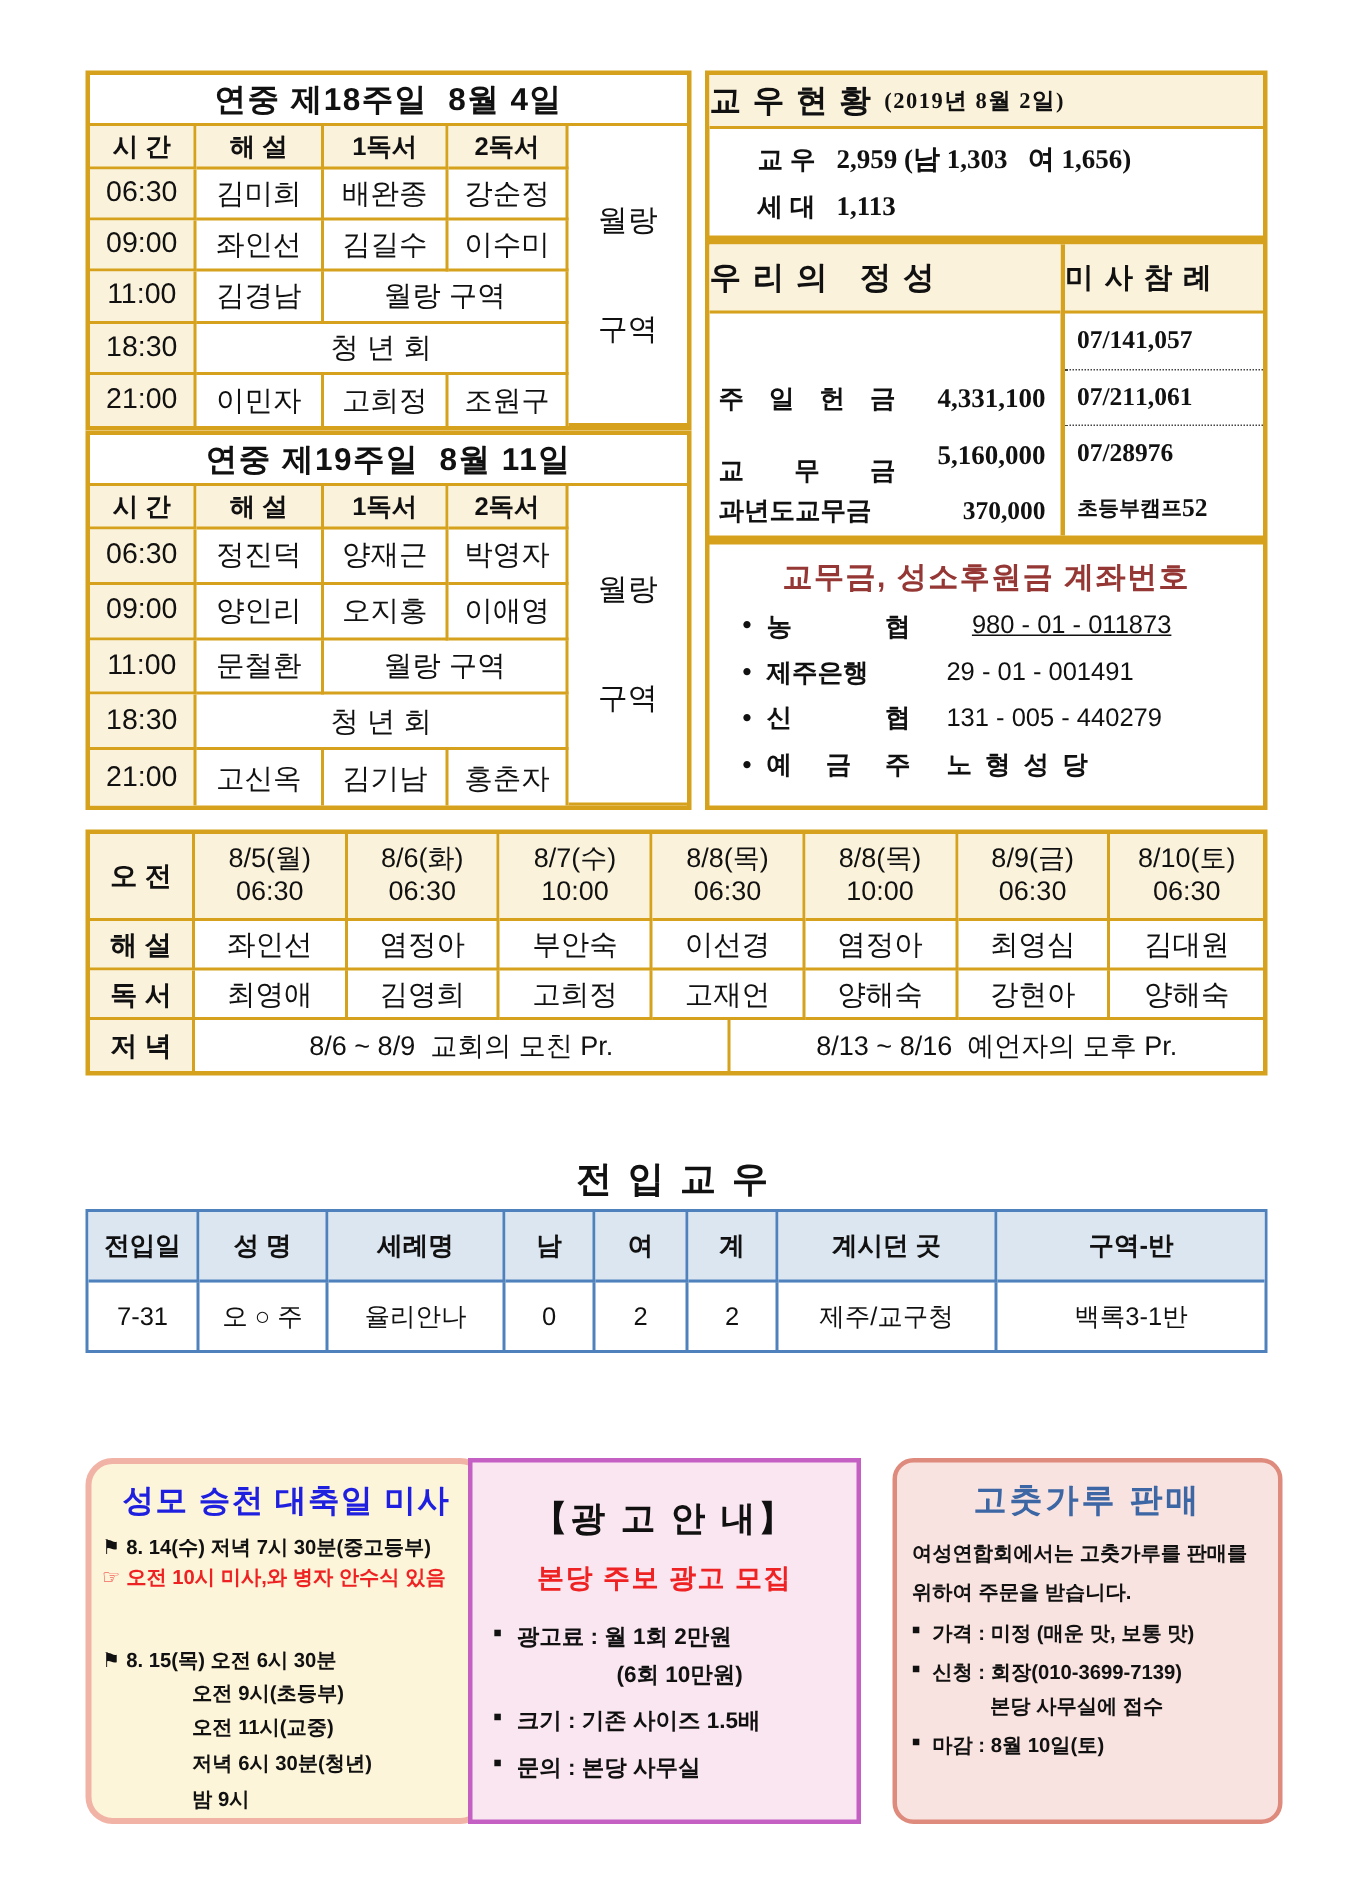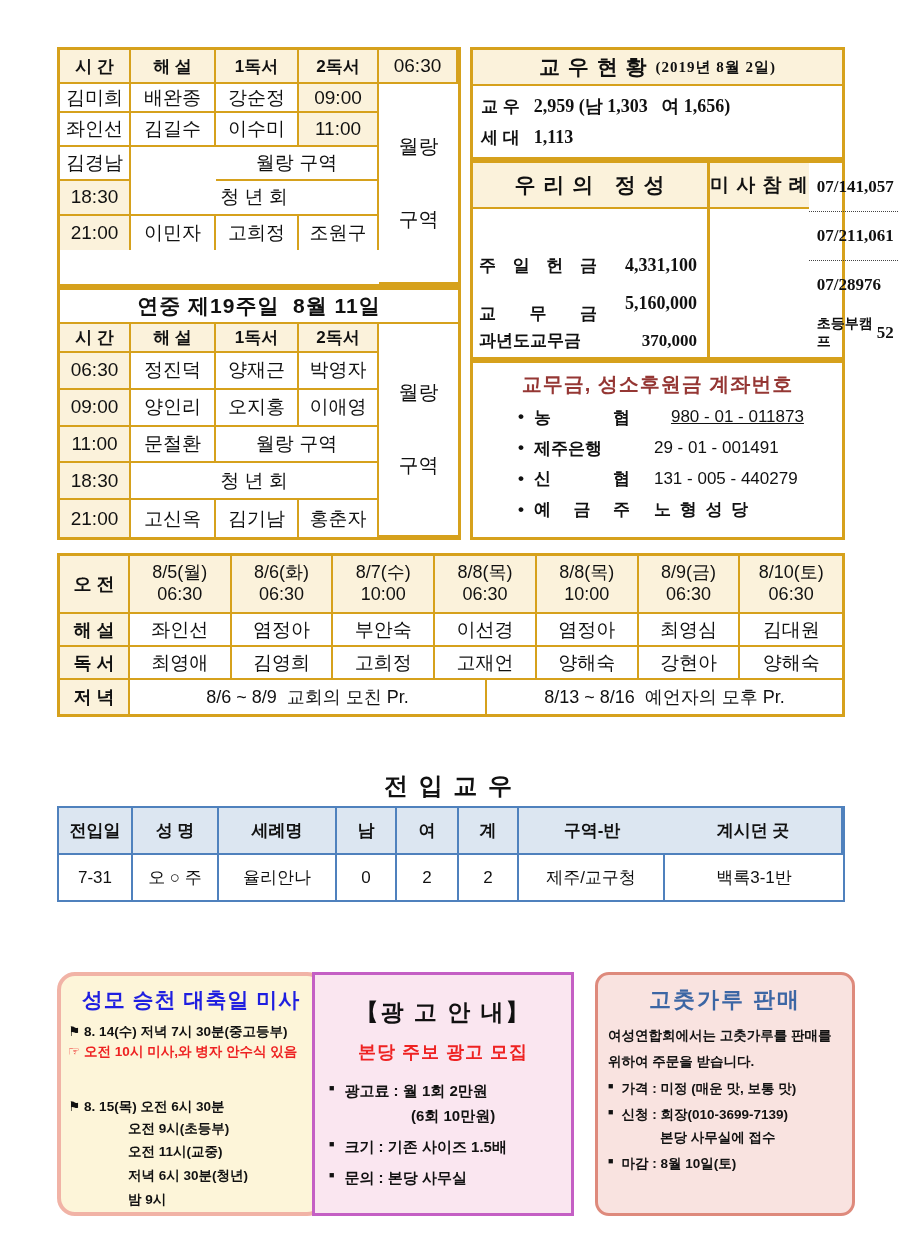--- a/index.html
+++ b/index.html
@@ -18,23 +18,23 @@
   .cell{box-sizing:border-box;border-right:2px solid var(--gold);border-bottom:2px solid var(--gold);
         display:flex;align-items:center;justify-content:center;font-size:19px;overflow:hidden;}
   .noR{border-right:none;} .noB{border-bottom:none;}
   .cream{background:var(--cream);}
   .stitle{grid-column:1/6;font-weight:bold;font-size:21px;letter-spacing:1px;}
   .shead{font-weight:bold;font-size:17px;}
   .region{grid-column:5;grid-row:2/8;flex-direction:column;justify-content:center;gap:46px;font-size:20px;}
   .timec{font-size:19px;}
   
   .ptitle{box-sizing:border-box;background:var(--cream);border-bottom:2px solid var(--gold);
-          display:flex;align-items:center;justify-content:center;font-weight:bold;font-size:21px;letter-spacing:1px;}
+          display:flex;align-items:center;font-weight:bold;font-size:21px;letter-spacing:1px;}
   .num{font-family:"Liberation Serif","DejaVu Serif",serif;font-weight:bold;}
-  .statusline{display:flex;align-items:center;gap:14px;padding-left:8px;font-size:17px;font-weight:bold;}
+  .statusline{display:flex;align-items:center;gap:14px;padding-left:32px;font-size:17px;font-weight:bold;}
   .jlabel{display:inline-block;text-align-last:justify;text-align:justify;}
   .giveRow{display:flex;align-items:center;justify-content:space-between;padding:0 10px 0 6px;font-size:17px;}
   .attRow{display:flex;align-items:center;justify-content:flex-start;padding:0 8px;font-size:17px;}
   .dottedB{border-bottom:1px dotted #444;}
   .acctRow{display:flex;align-items:center;gap:10px;padding-left:22px;font-size:17px;font-weight:bold;}
   
   .wk{display:grid;grid-template-columns:70px repeat(7,1fr);grid-template-rows:58px 33px 33px 1fr;}
   .wlabel{font-weight:bold;font-size:18px;}
   .dcell{flex-direction:column;line-height:1.2;font-size:18px;}
   .evWrap{grid-column:2/9;display:flex;}
@@ -66,20 +66,23 @@
   .b3ind{margin-left:52px;font-size:13.5px;font-weight:bold;line-height:1.6;margin-top:2px;}
   .sqi{font-size:9px;line-height:inherit;transform:translateY(1px);}
   .maroonT{color:var(--maroon);font-weight:bold;font-size:20px;text-align:center;letter-spacing:1px;}
 </style>
 </head>
 <body>
 
 <div id="page">
 
   <div class="gbox sched" style="left:57px;top:47px;width:404px;height:240px;">
+    <div class="cell stitle noR">
+        <span class="t">연중 제18주일  8월 4일</span>
+      </div>
     <div class="cell shead cream">
         <span class="t">시 간</span>
       </div>
     <div class="cell shead cream">
         <span class="t">해 설</span>
       </div>
     <div class="cell shead cream">
         <span class="t">1독서</span>
       </div>
     <div class="cell shead cream">
@@ -245,21 +248,21 @@
         <div class="giveRow">
           <span class="t jlabel" style="width:118px;font-weight:bold;margin-top:20px;">교 무 금</span>
           <span class="t num" style="font-size:18px;">5,160,000</span>
         </div>
         <div class="giveRow">
           <span class="t jlabel" style="width:118px;font-weight:bold;">과년도교무금</span>
           <span class="t num" style="font-size:17px;">370,000</span>
         </div>
       </div>
     </div>
-    <div style="flex:1;display:flex;flex-direction:row;">
+    <div style="flex:1;display:flex;flex-direction:column;">
       <div class="ptitle" style="height:46px;flex:none;font-size:19px;">
           <span class="t">미 사 참 례</span>
         </div>
       <div style="flex:1;display:flex;flex-direction:column;">
         <div class="attRow dottedB" style="flex:1;">
           <span class="t num">07/14</span>
           <span class="t num">1,057</span>
         </div>
         <div class="attRow dottedB" style="flex:1;">
           <span class="t num">07/21</span>
@@ -270,21 +273,21 @@
           <span class="t num">976</span>
         </div>
         <div class="attRow" style="flex:1;">
           <span class="t" style="font-size:14px;font-weight:bold;">초등부캠프</span>
           <span class="t num">52</span>
         </div>
       </div>
     </div>
   </div>
 
-  <div class="gbox" style="left:470px;top:360px;width:375px;height:180px;display:flex;flex-direction:column;padding:8px 23px;">
+  <div class="gbox" style="left:470px;top:360px;width:375px;height:180px;display:flex;flex-direction:column;padding:8px 0;">
     <div class="maroonT"><span class="t">교무금, 성소후원금 계좌번호</span></div>
     <div style="flex:1;display:flex;flex-direction:column;justify-content:space-evenly;">
       <div class="acctRow">
         <span class="ic">•</span>
         <span class="t jlabel" style="width:96px;">농 협</span>
         <span class="t" style="font-weight:normal;margin-left:31px;text-decoration:underline;">980 - 01 - 011873</span>
       </div>
       <div class="acctRow">
         <span class="ic">•</span>
         <span class="t jlabel" style="width:96px;">제주은행</span>
@@ -412,25 +415,25 @@
       </div>
     <div class="tcell thead">
         <span class="t">남</span>
       </div>
     <div class="tcell thead">
         <span class="t">여</span>
       </div>
     <div class="tcell thead">
         <span class="t">계</span>
       </div>
+    <div class="tcell thead">
+        <span class="t">계시던 곳</span>
+      </div>
     <div class="tcell thead" style="border-right:none;">
         <span class="t">구역-반</span>
-      </div>
-    <div class="tcell thead">
-        <span class="t">계시던 곳</span>
       </div>
     <div class="tcell" style="border-bottom:none;">
         <span class="t">7-31</span>
       </div>
     <div class="tcell" style="border-bottom:none;">
         <span class="t">오 ○ 주</span>
       </div>
     <div class="tcell" style="border-bottom:none;">
         <span class="t">율리안나</span>
       </div>

